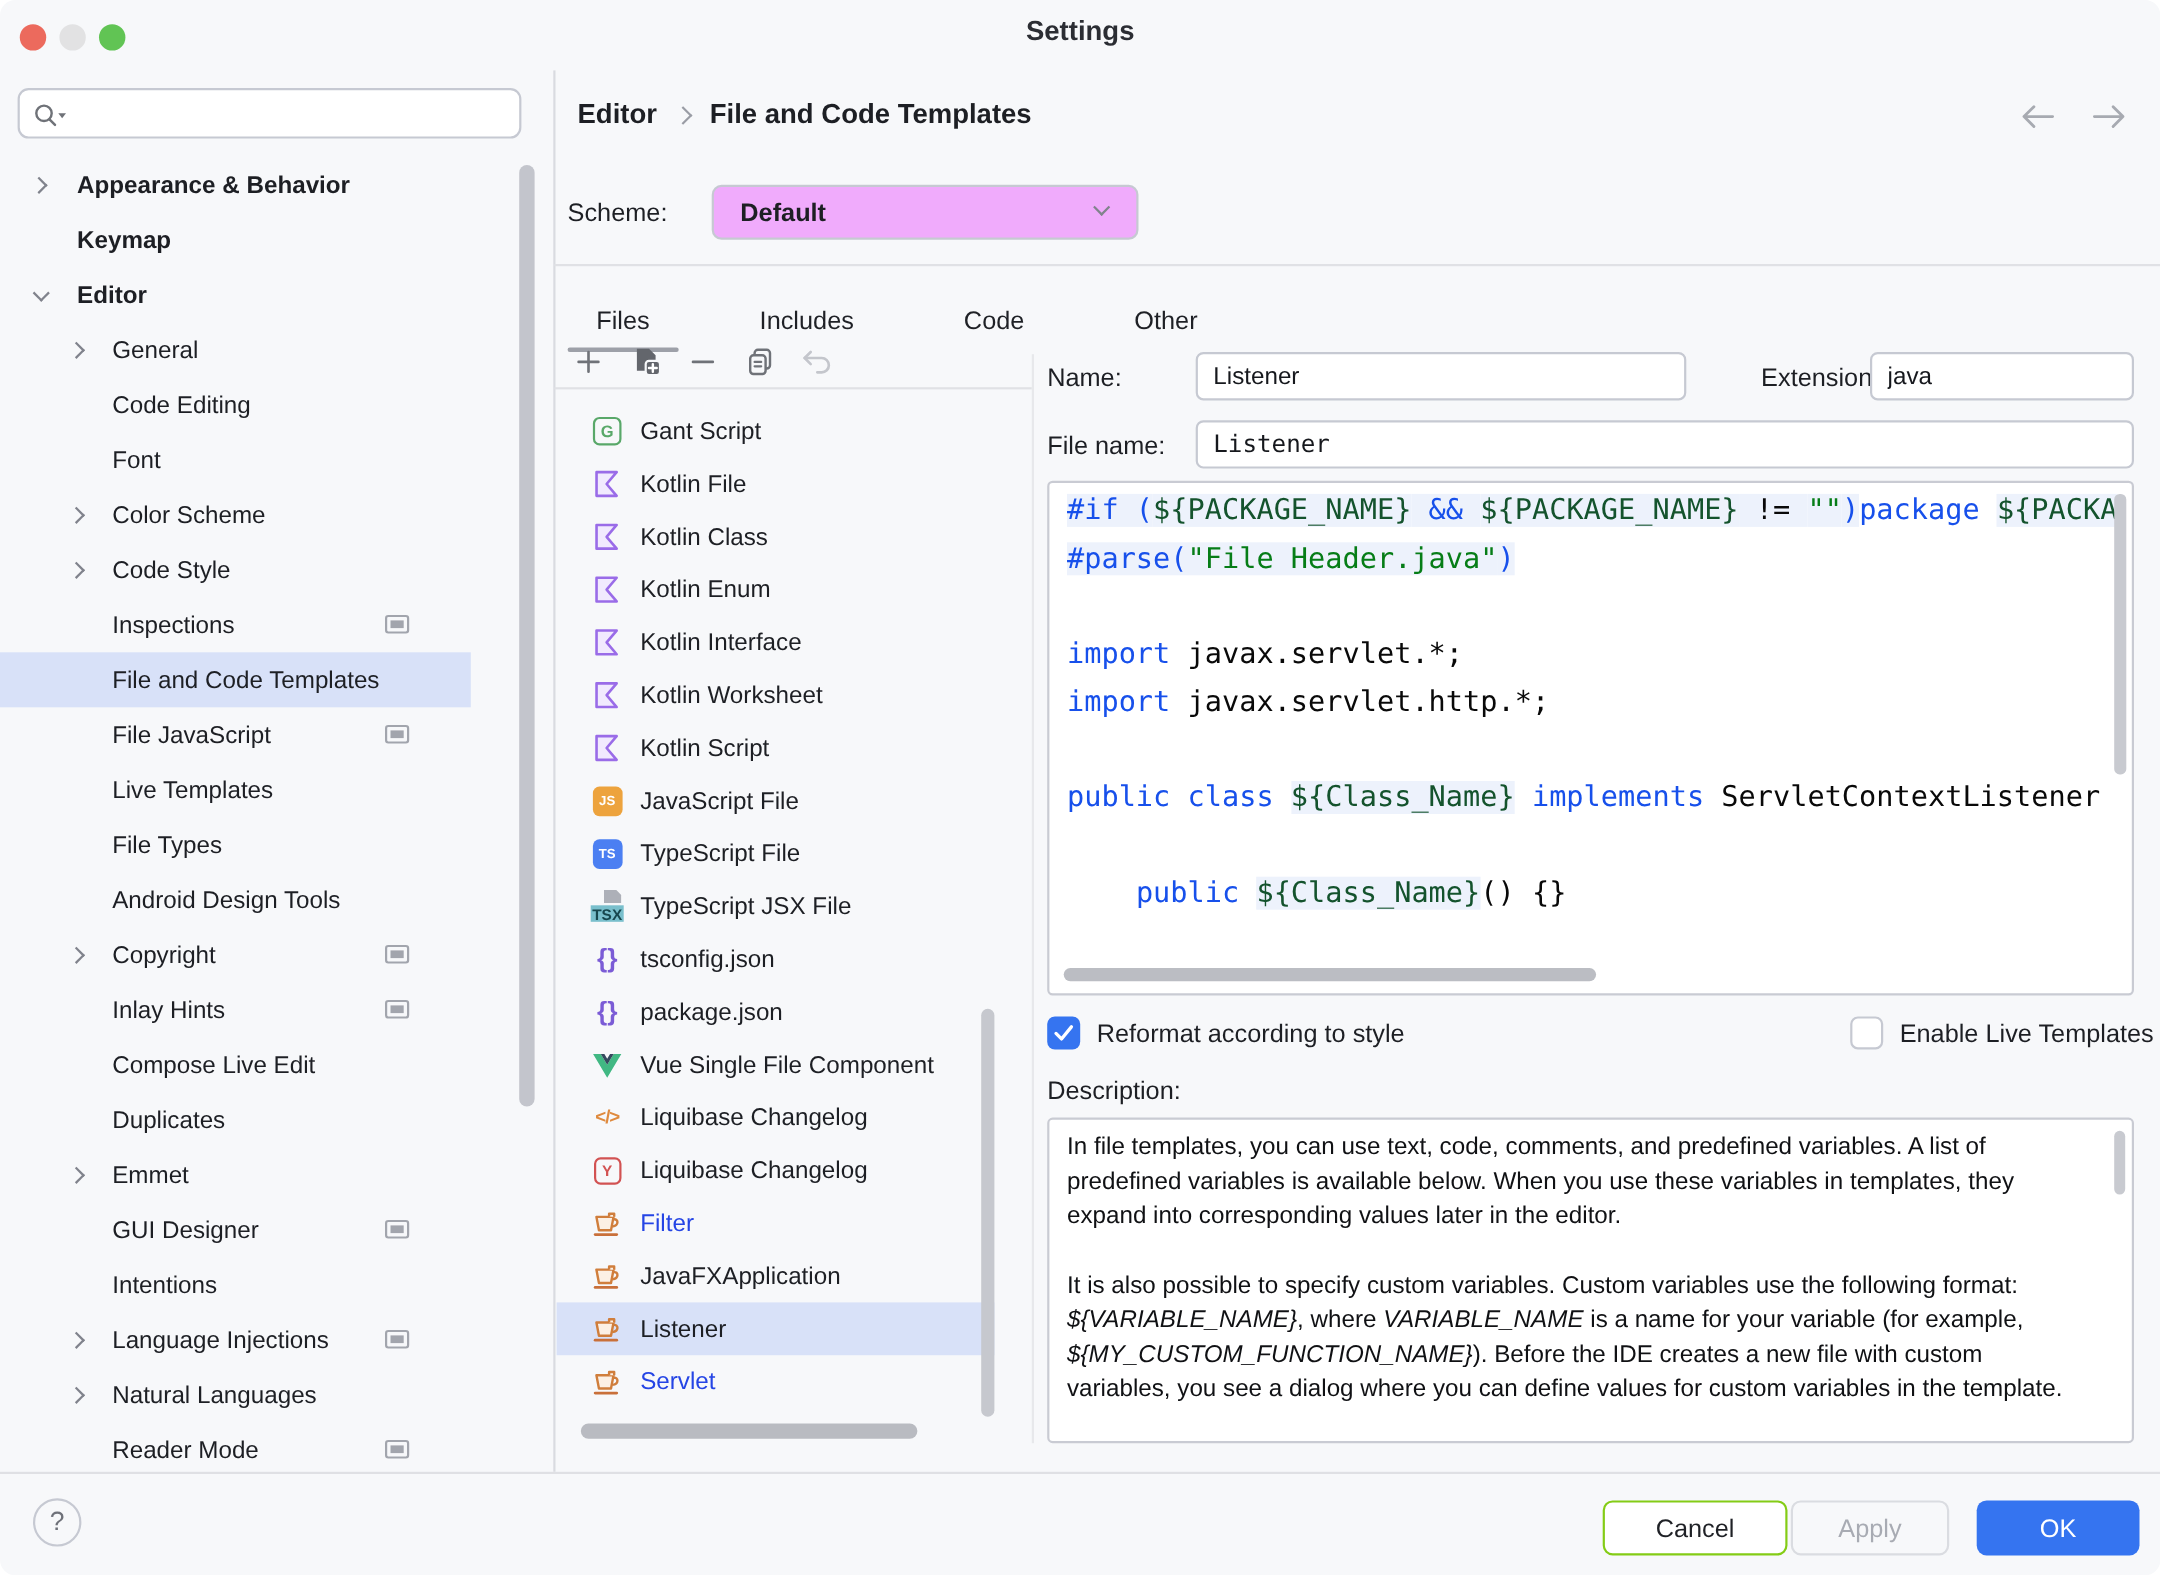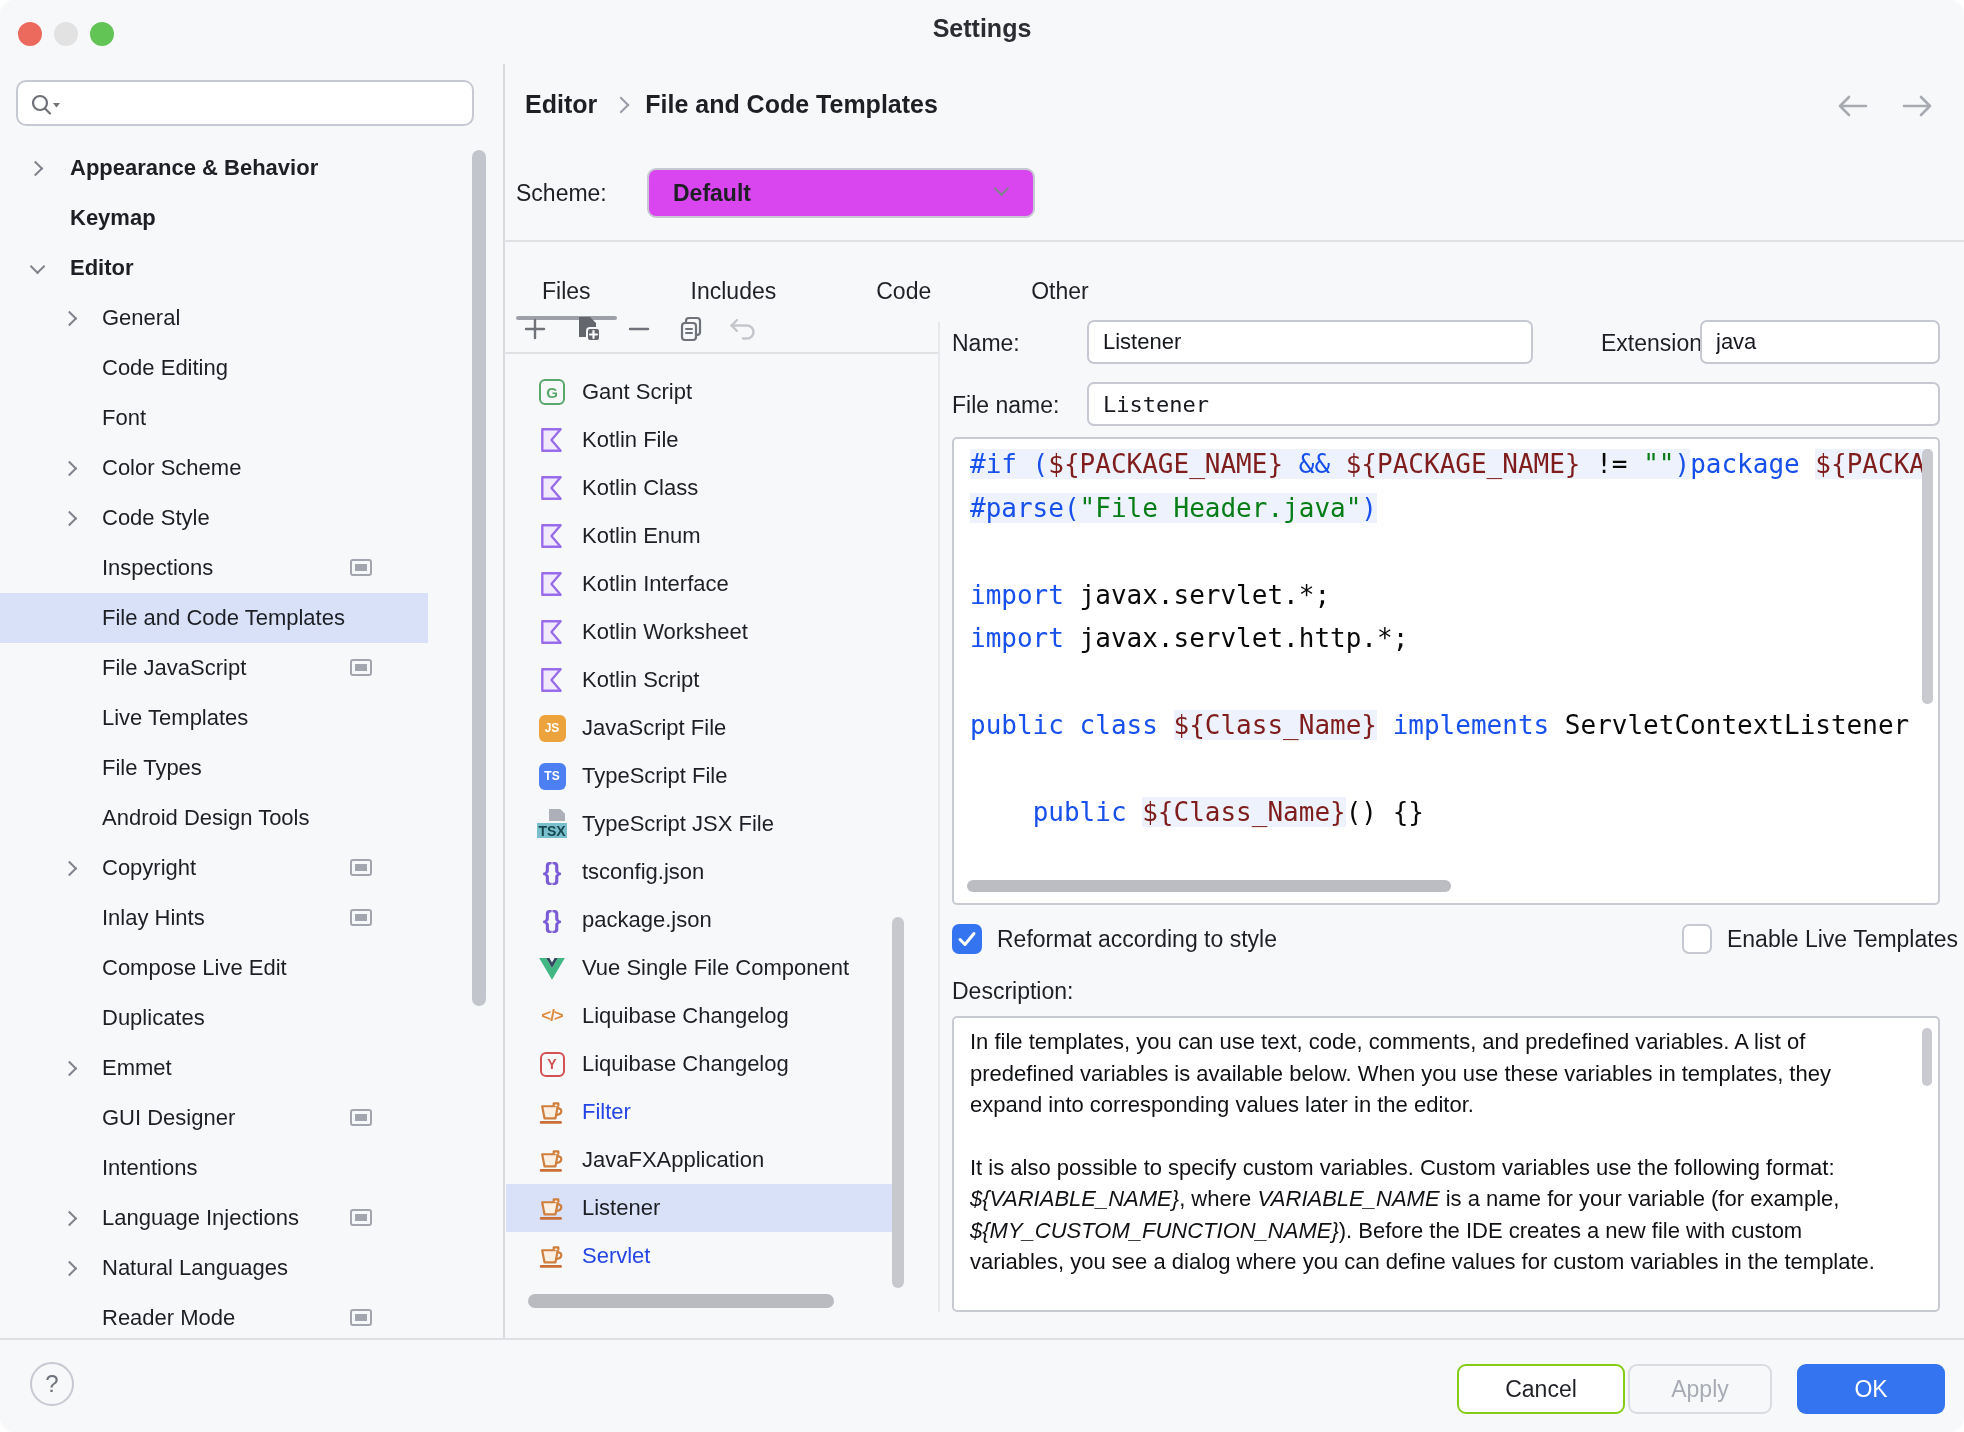--- a/index.html
+++ b/index.html
@@ -30,21 +30,21 @@
   .mon{position:absolute;right:56px;top:16px;width:22px;height:17px;border:2px solid #A2A5AD;border-radius:3px;box-sizing:border-box;}
   .mon::after{content:"";position:absolute;left:3px;right:3px;top:3px;bottom:3px;background:#A2A5AD;}
   .v-divider{position:absolute;left:503px;top:64px;width:2px;height:1274px;background:#D9DBE0;}
   .side-scroll{position:absolute;left:472px;top:150px;width:14px;height:856px;background:#C3C5CC;border-radius:7px;}
   
   .breadcrumb{position:absolute;left:525px;top:90px;font-size:25px;font-weight:bold;display:flex;align-items:center;gap:18px;}
   .crumb-sep{width:10px;height:10px;border-right:2.5px solid #9A9DA5;border-bottom:2.5px solid #9A9DA5;transform:rotate(-45deg);}
   .nav-arrows{position:absolute;right:24px;top:86px;display:flex;gap:22px;}
   
   .scheme-label{position:absolute;left:516px;top:180px;font-size:23px;}
-  .scheme-select{position:absolute;left:647px;top:168px;width:388px;height:50px;background:#d946ef;border:2px solid #C6C9D2;border-radius:9px;box-sizing:border-box;display:flex;align-items:center;}
+  .scheme-select{position:absolute;left:647px;top:168px;width:388px;height:50px;background:#f0abfc;border:2px solid #C6C9D2;border-radius:9px;box-sizing:border-box;display:flex;align-items:center;}
   .scheme-value{margin-left:24px;font-size:23px;font-weight:bold;}
   .scheme-select .chev{position:absolute;right:26px;top:17px;}
   .hsep1{position:absolute;left:504px;top:240px;width:1460px;height:2px;background:#E0E1E5;}
   
   .tabs{position:absolute;left:516px;top:262px;display:flex;gap:48px;height:58px;}
   .tab{position:relative;font-size:23px;color:#1F2126;padding:0 26px;display:flex;align-items:center;}
   .tab.sel::after{content:"";position:absolute;left:0;right:0;bottom:0;height:4px;background:#9DA0A8;border-radius:2px;}
   
   .toolbar{position:absolute;left:516px;top:312px;display:flex;gap:14px;}
   .tool-btn{width:38px;height:38px;display:flex;align-items:center;justify-content:center;border-radius:6px;}
@@ -61,21 +61,21 @@
   
   .flabel{position:absolute;font-size:23px;}
   .finput{position:absolute;height:44px;background:#fff;border:2px solid #C6C9D2;border-radius:7px;box-sizing:border-box;
           font-size:22px;padding:0 14px;outline:none;font-family:"Liberation Sans",sans-serif;color:#16181D;}
   .finput.mono{font-family:"DejaVu Sans Mono","Liberation Mono",monospace;}
   
   .editor{position:absolute;left:952px;top:437px;width:988px;height:468px;background:#fff;border:2px solid #C9CBD3;border-radius:5px;box-sizing:border-box;overflow:hidden;}
   .code{position:absolute;left:16px;top:4px;right:24px;font-family:"DejaVu Sans Mono","Liberation Mono",monospace;font-size:26px;}
   .cl{height:43.5px;line-height:43.5px;white-space:pre;}
   .seg.k{color:#1750EB;} .seg.s{color:#067D17;} .seg.p{color:#090909;} 
-  .seg.v{color:#7f1d1d;background:#EDF2FC;margin-top:12px;} .seg.hl{background:#EDF2FC;}
+  .seg.v{color:#14532d;background:#EDF2FC;margin-top:12px;} .seg.hl{background:#EDF2FC;}
   .ed-vscroll{position:absolute;right:5px;top:10px;width:11px;height:255px;background:#C8CAD0;border-radius:5px;}
   .ed-hscroll{position:absolute;left:13px;top:441px;width:484px;height:12px;background:#BBBDC3;border-radius:6px;}
   
   .optrow{position:absolute;left:952px;top:922px;height:34px;display:flex;align-items:center;}
   .cb{width:30px;height:30px;border-radius:7px;box-sizing:border-box;position:relative;}
   .cb.on{background:#3574F0;}
   .cb.off{background:#fff;border:2px solid #C6C9D2;}
   .cb-label{font-size:23px;margin:0 0 0 15px;}
   .opt2{margin-left:405px;display:flex;align-items:center;}
   

